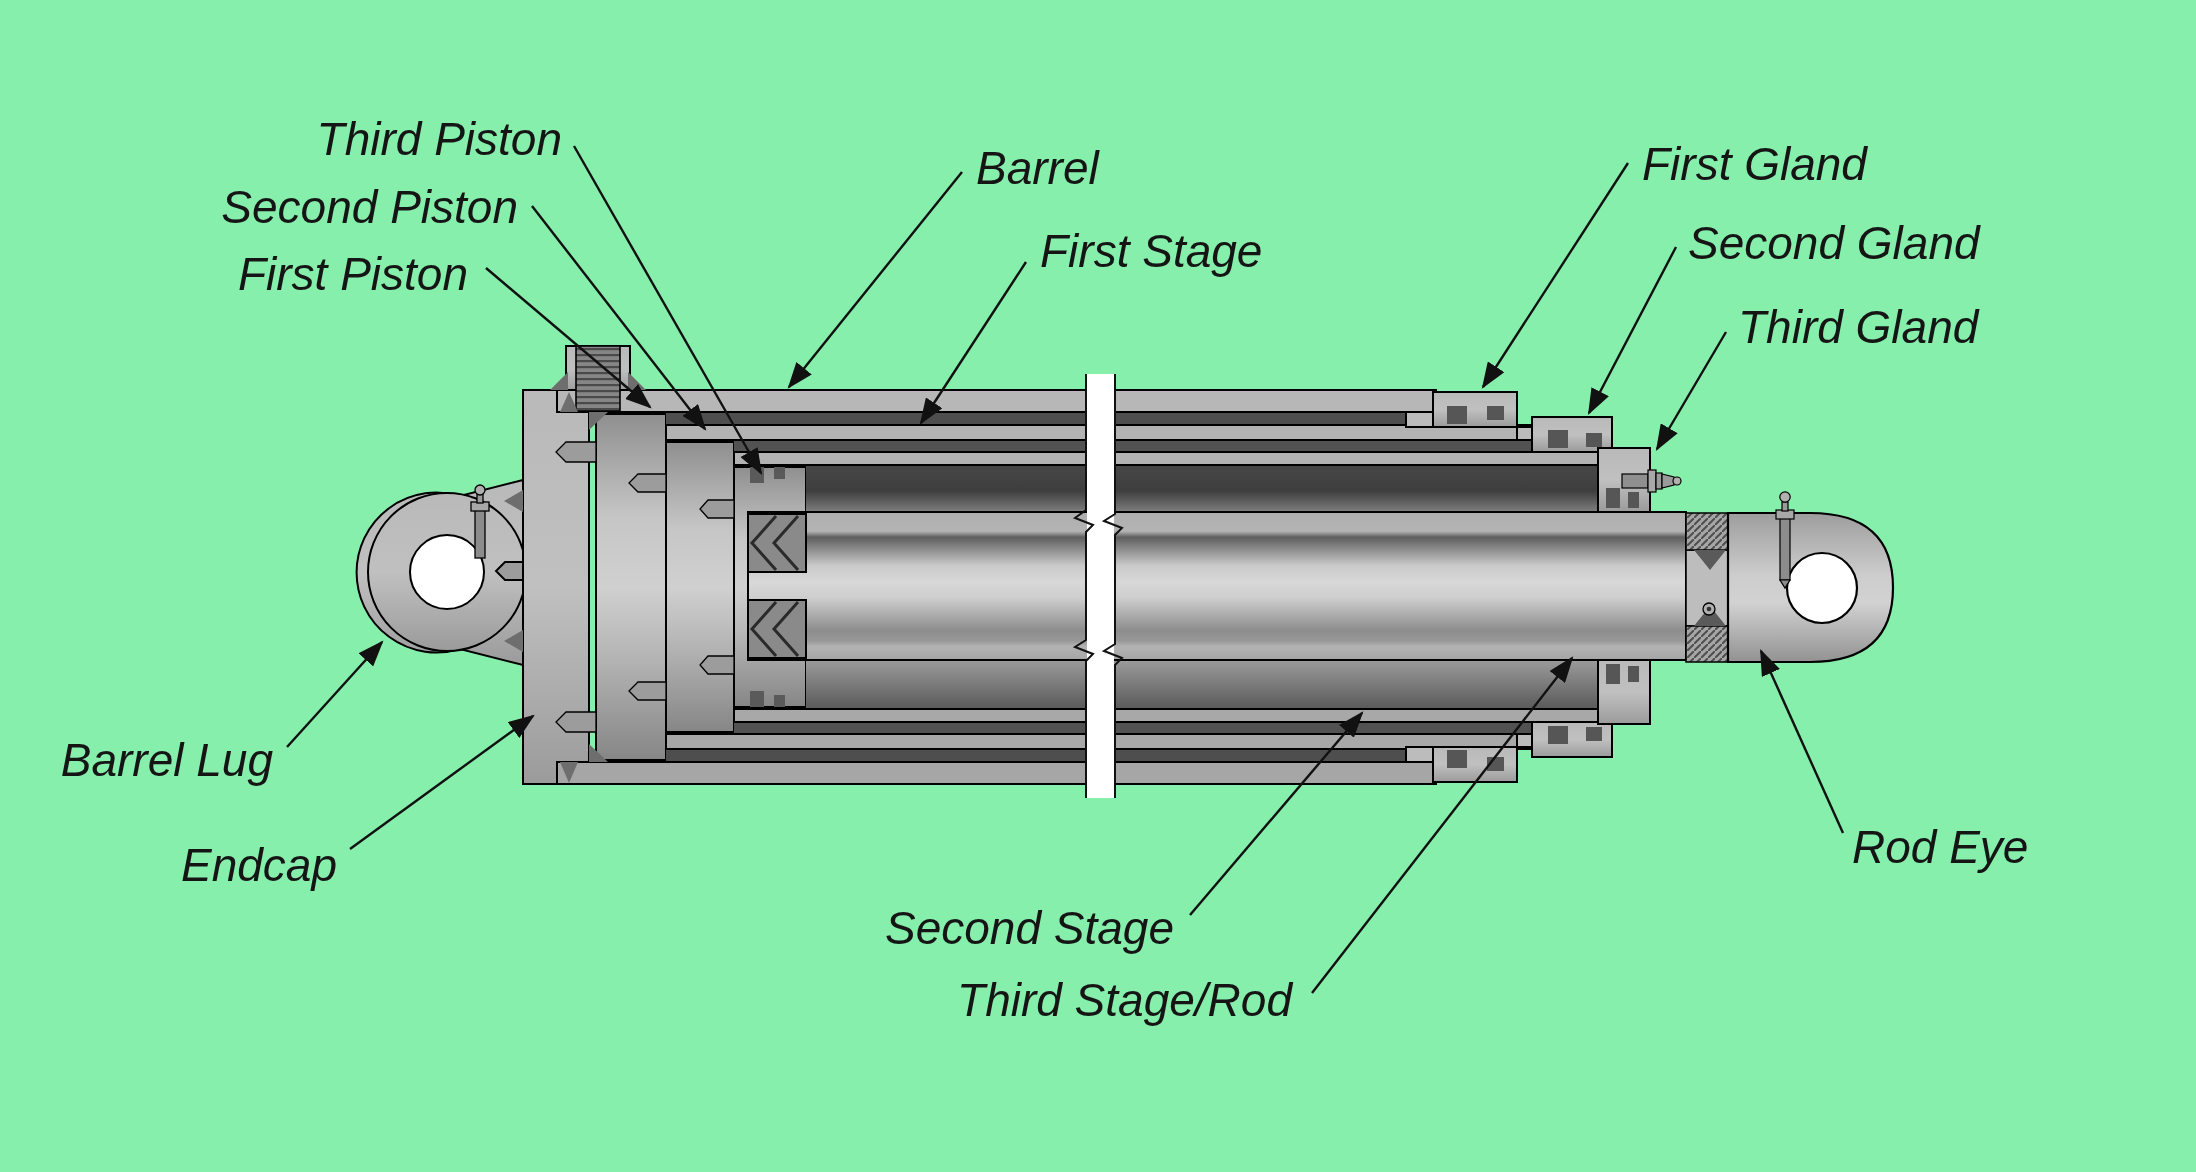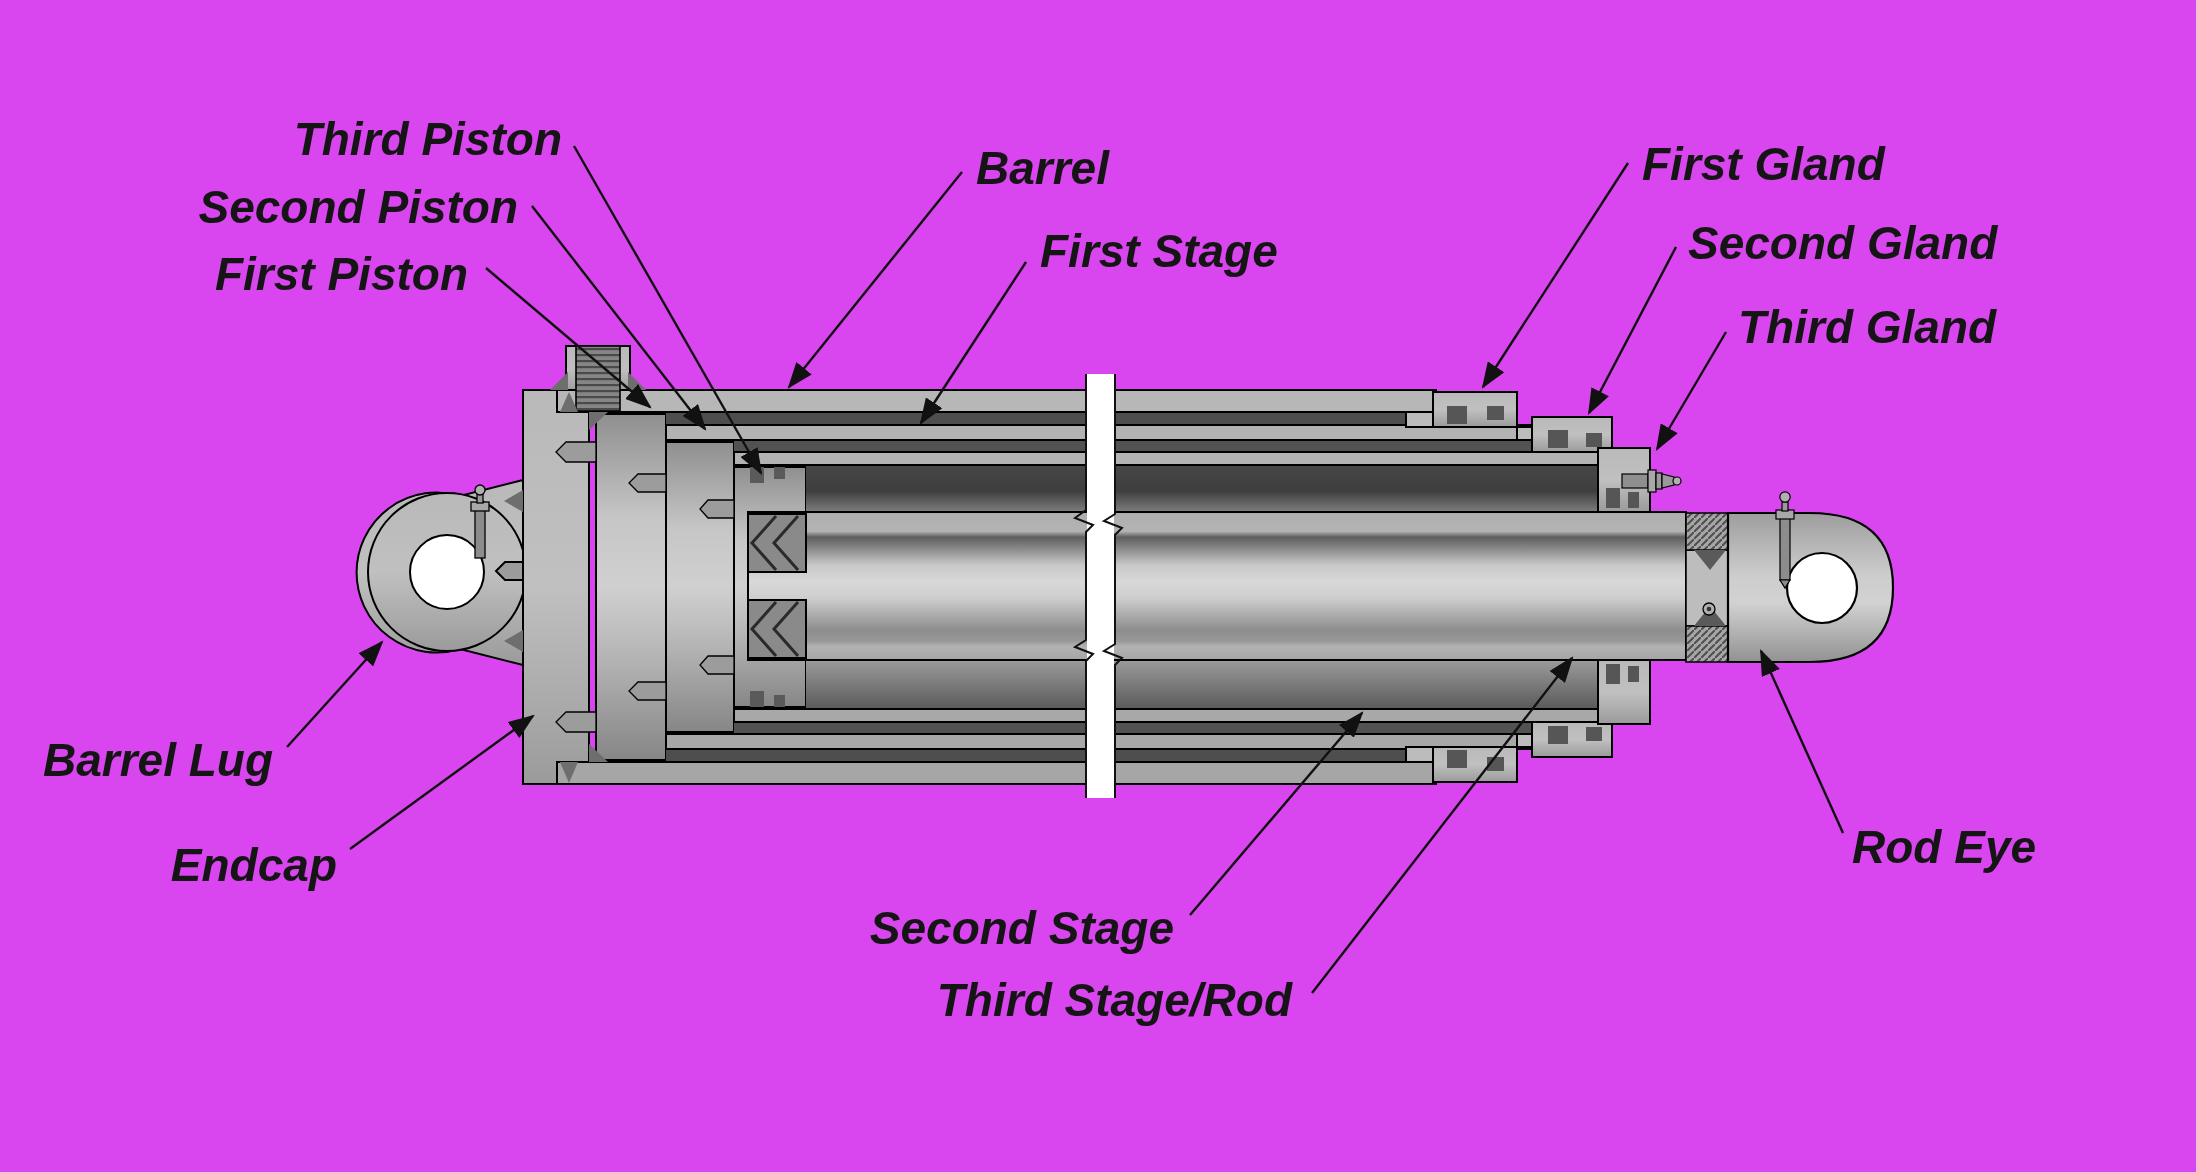--- a/index.html
+++ b/index.html
@@ -1,22 +1,21 @@
 <!DOCTYPE html>
 <html><head>
 <meta charset="utf-8">
 <style>
   html,body{margin:0;padding:0;background:#ffffff;}
   .stage{
     position:relative;
     width:2196px;height:1172px;
-    background:#d946ef;
+    background:#86efac;
     overflow:hidden;
     font-family:"Liberation Sans", sans-serif;
-    font-weight:bold;
   }
   svg{display:block;}
   .part-label{
     font-family:"Liberation Sans", sans-serif;
     font-style:italic;
     font-size:46px;
     fill:#151515;
     letter-spacing:0px;
   }
   .outline{stroke:#000;stroke-width:2;}

